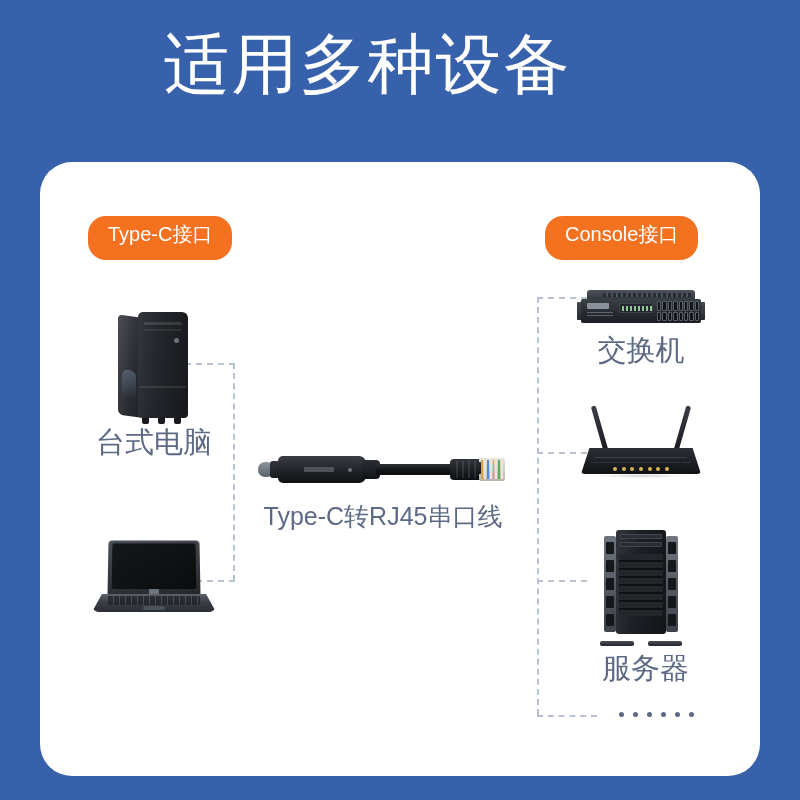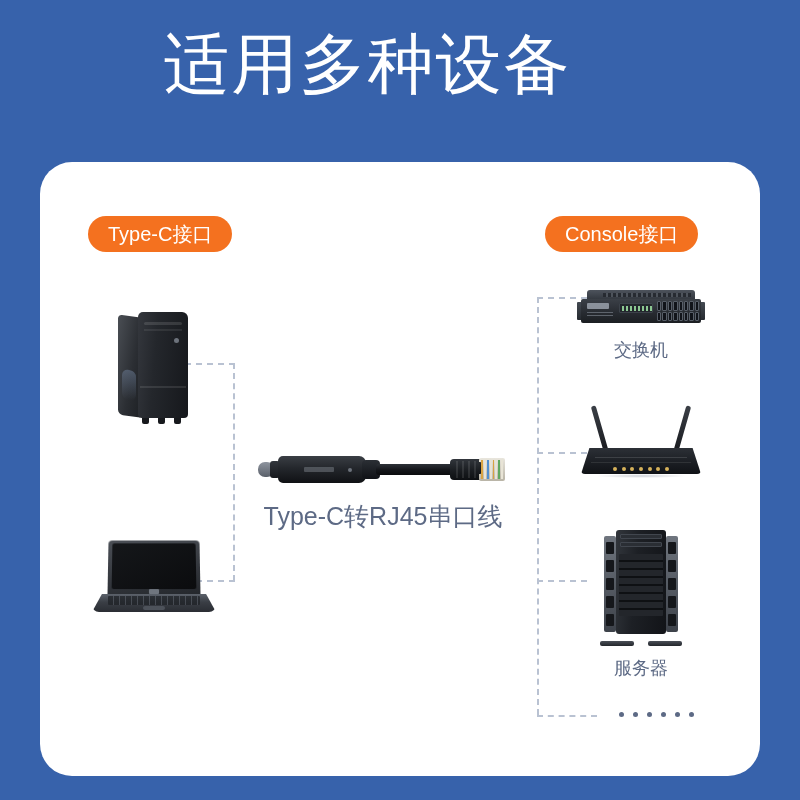--- a/index.html
+++ b/index.html
@@ -28,21 +28,21 @@
     position:absolute;
     left:40px; top:162px;
     width:720px; height:614px;
     background:#ffffff;
     border-radius:32px;
   }
 
   
   .pill {
     position:absolute;
-    height:36px;
+    height:44px;
     border-radius:18px;
     background:#f4711f;
     color:#ffffff;
     font-size:20px;
     line-height:36px;
     text-align:center;
     padding:0 20px;
     white-space:nowrap;
   }
   .pill-left  { left:88px;  top:216px; }
@@ -55,21 +55,21 @@
   }
   .dash-h {
     position:absolute;
     border-top:2px dashed #b9c2d2;
   }
 
   
   .device { position:absolute; text-align:center; }
   .device .label {
     color:#5d6a85;
-    font-size:18px;
+    font-size:29px;
     line-height:32px;
     margin-top:6px;
     white-space:nowrap;
   }
   .art { position:relative; margin:0 auto; }
 
   
   .tower { width:72px; height:108px; }
   .tower .side {
     position:absolute; left:0; top:4px;
@@ -416,20 +416,21 @@
     <div class="front"></div>
     <div class="bevel"></div>
     <div class="bevel2"></div>
     <div class="pwr"></div>
     <div class="seam"></div>
     <div class="glow"></div>
     <div class="foot" style="left:24px;"></div>
     <div class="foot" style="left:40px;"></div>
     <div class="foot" style="left:56px;"></div>
   </div>
+  <div class="label">台式电脑</div>
 </div>
 
 <div class="device" style="left:90px; top:540px; width:128px;">
   <div class="art laptop">
     <div class="screen">
         <div class="glass"></div>
         <div class="logo"></div>
       </div>
     <div class="base"></div>
     <div class="keys"></div>

